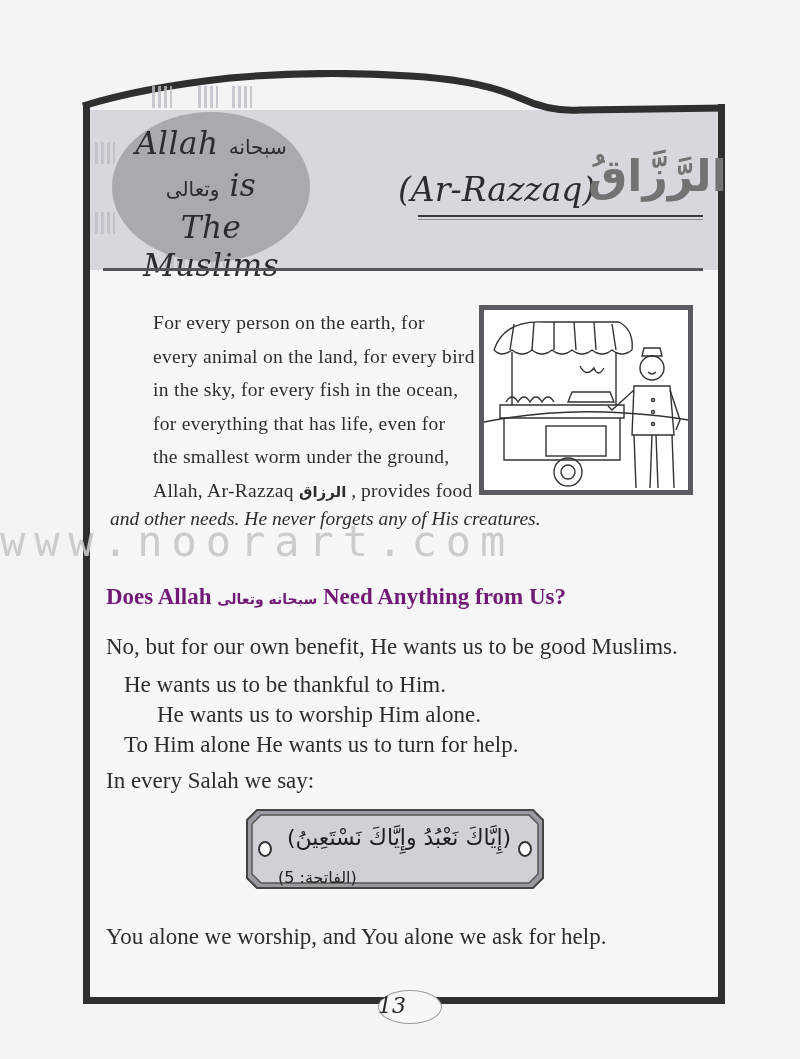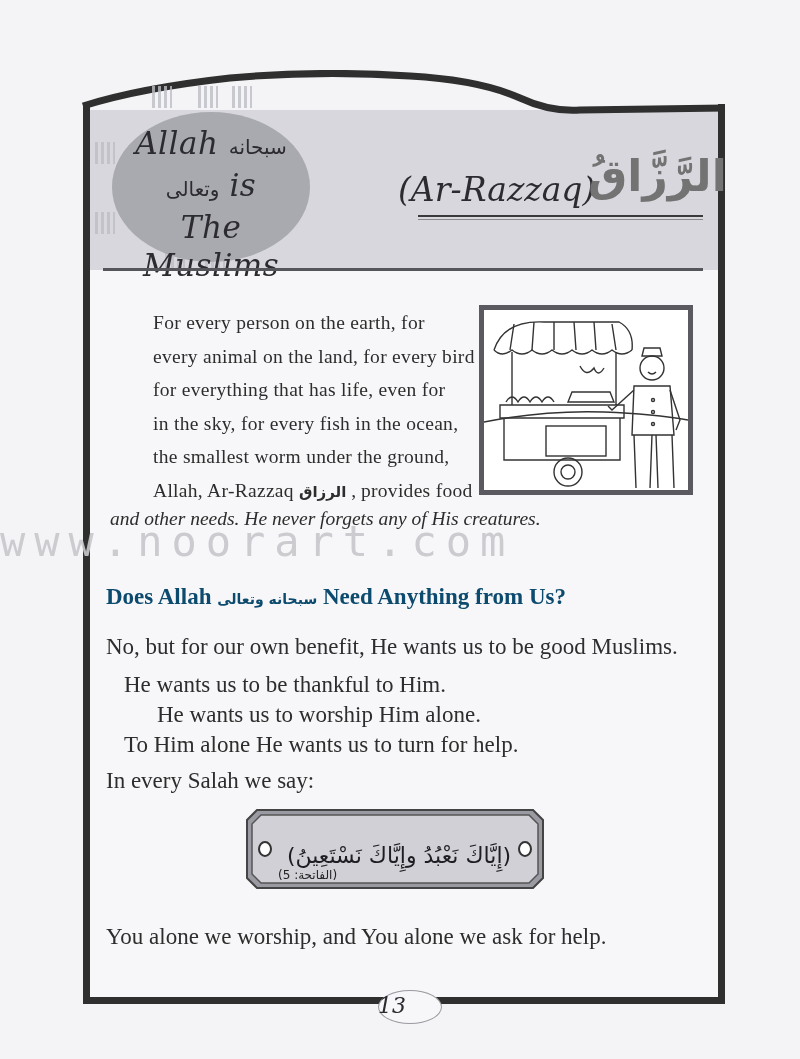--- a/index.html
+++ b/index.html
@@ -18,26 +18,26 @@
   .title-latin { position:absolute; left:398px; top:158px; font-family:"DejaVu Serif", serif; font-style:italic; font-size:33px; color:#2b2b30; }
   .title-arabic { position:absolute; left:588px; top:138px; font-family:"DejaVu Sans", sans-serif; font-weight:bold; font-size:44px; color:#737373; direction:rtl; }
   .title-rule1 { position:absolute; left:418px; top:203px; width:285px; height:2px; background:#3a3a3a; }
   .title-rule2 { position:absolute; left:418px; top:207px; width:285px; height:1px; background:#8a8a8a; }
   .header-rule { position:absolute; left:103px; top:256px; width:600px; height:3px; background:#55555c; }
   .para { position:absolute; left:106px; top:294px; width:370px; font-size:19.5px; line-height:33.5px; color:#2d2d2d; letter-spacing:0.3px;margin-left:47px; }
   .para .ar { font-family:"DejaVu Sans", sans-serif; font-weight:bold; font-size:15px; }
   .para-tail { position:absolute; left:110px; top:496px; width:600px; font-size:19.5px; color:#2d2d2d;font-style:italic; }
   .illustration { position:absolute; left:479px; top:293px; width:214px; height:190px; border:5px solid #5a5a60; background:#ffffff; box-sizing:border-box; }
   .watermark { position:absolute; left:0; top:505px; width:656px; text-align:left; font-family:"DejaVu Sans Mono", monospace; font-size:42px; color:#c8c8cc; letter-spacing:9px; opacity:0.9; }
-  .h2 { position:absolute; left:106px; top:572px; font-size:23px; font-weight:bold; color:#0c4a6e; }
+  .h2 { position:absolute; left:106px; top:572px; font-size:23px; font-weight:bold; color:#701a75; }
   .h2 .hon { font-family:"DejaVu Sans", sans-serif; font-size:14px; font-weight:bold; }
   .line { position:absolute; font-size:23px; color:#2d2d2d; }
   .quote-box { position:absolute; left:245px; top:796px; width:300px; height:82px; }
-  .quote-ar { position:absolute; left:283px; top:813px; width:232px; text-align:center; font-family:"DejaVu Sans", sans-serif; font-size:22px; color:#1e1e22; direction:rtl;margin-top:18px; }
-  .quote-ref { position:absolute; left:278px; top:856px; font-family:"DejaVu Sans", sans-serif; font-size:12px; color:#222; direction:rtl; }
+  .quote-ar { position:absolute; left:283px; top:813px; width:232px; text-align:center; font-family:"DejaVu Sans", sans-serif; font-size:22px; color:#1e1e22; direction:rtl; }
+  .quote-ref { position:absolute; left:278px; top:856px; font-family:"DejaVu Sans", sans-serif; font-size:16px; color:#222; direction:rtl; }
   .page-num-oval { position:absolute; left:378px; top:978px; width:62px; height:32px; border-radius:50%; background:#f7f7f9; border:1px solid #9a9aa0; }
   .page-num { position:absolute; left:378px; top:981px; width:62px; text-align:left; font-family:"DejaVu Serif", serif; font-style:italic; font-size:22px; color:#2b2b30; }
 </style>
 </head>
 <body>
 
 <div class="page">
   <div class="inner"></div>
   <div class="header-band"></div>
 
@@ -66,22 +66,22 @@
 
   <div class="title-latin">(Ar-Razzaq)</div>
   <div class="title-arabic">الرَّزَّاقُ</div>
   <div class="title-rule1"></div>
   <div class="title-rule2"></div>
   <div class="header-rule"></div>
 
   <div class="para">
     <div>For every person on the earth, for</div>
     <div>every animal on the land, for every bird</div>
+    <div>in the sky, for every fish in the ocean,</div>
     <div>for everything that has life, even for</div>
-    <div>in the sky, for every fish in the ocean,</div>
     <div>the smallest worm under the ground,</div>
     <div><span>Allah, Ar-Razzaq </span><span class="ar">الرزاق</span><span> , provides food</span></div>
   </div>
   <div class="para-tail">and other needs. He never forgets any of His creatures.</div>
 
   <div class="illustration">
     <svg width="204" height="180" viewBox="0 0 204 180">
       <g fill="none" stroke="#333" stroke-width="1.4">
         <path d="M10 40 Q 20 10 60 12 L 135 12 Q 150 20 148 40"></path>
         <path d="M10 40 Q 18 48 28 40 Q 38 48 48 40 Q 58 48 68 40 Q 78 48 88 40 Q 98 48 108 40 Q 118 48 128 40 Q 138 48 148 40"></path>

